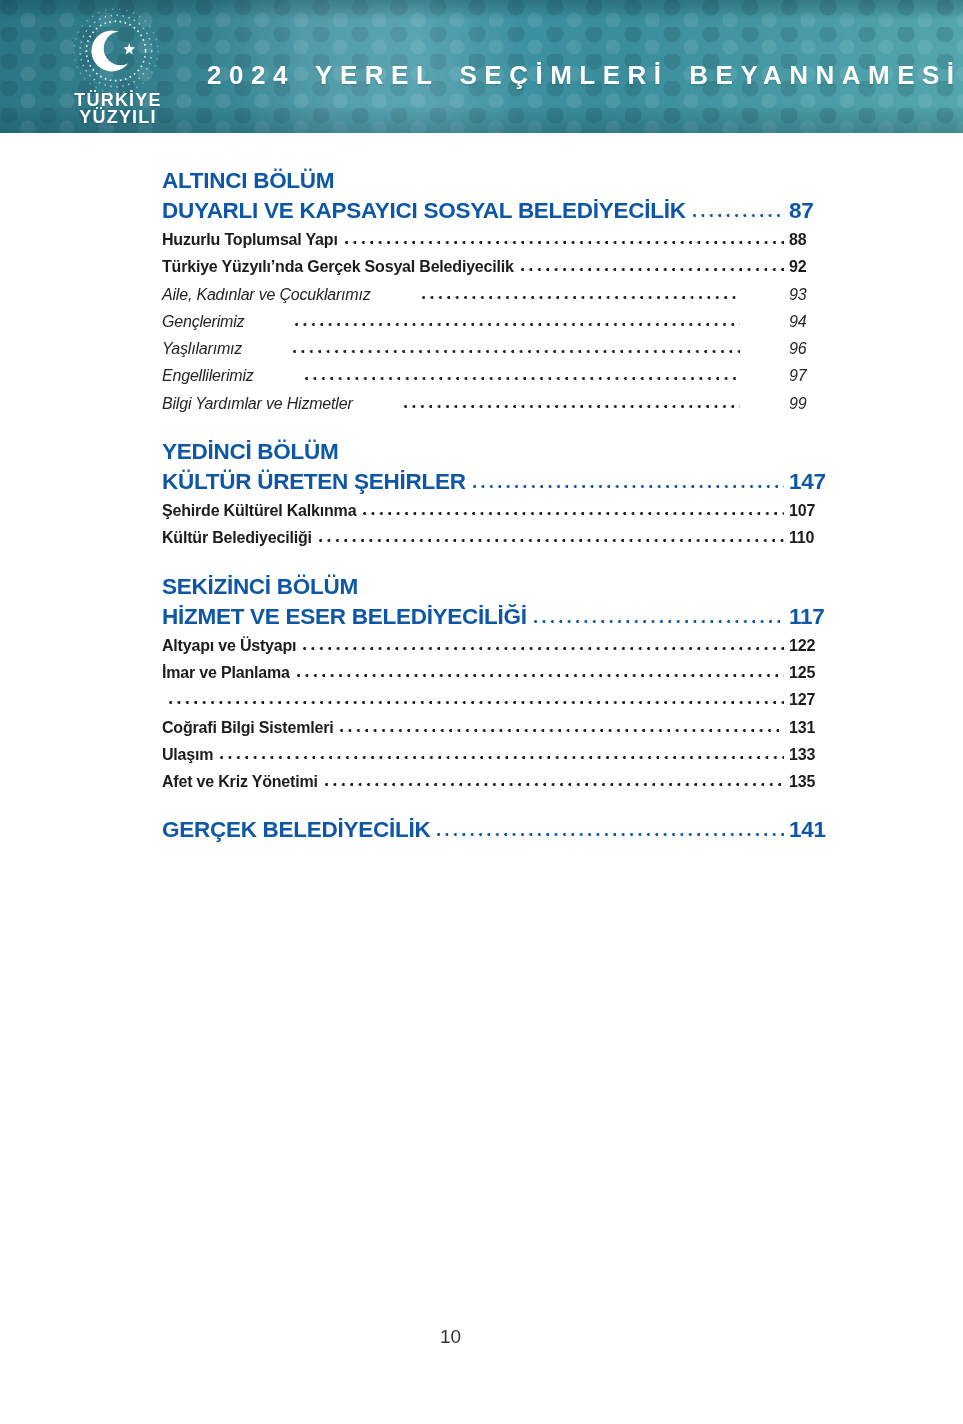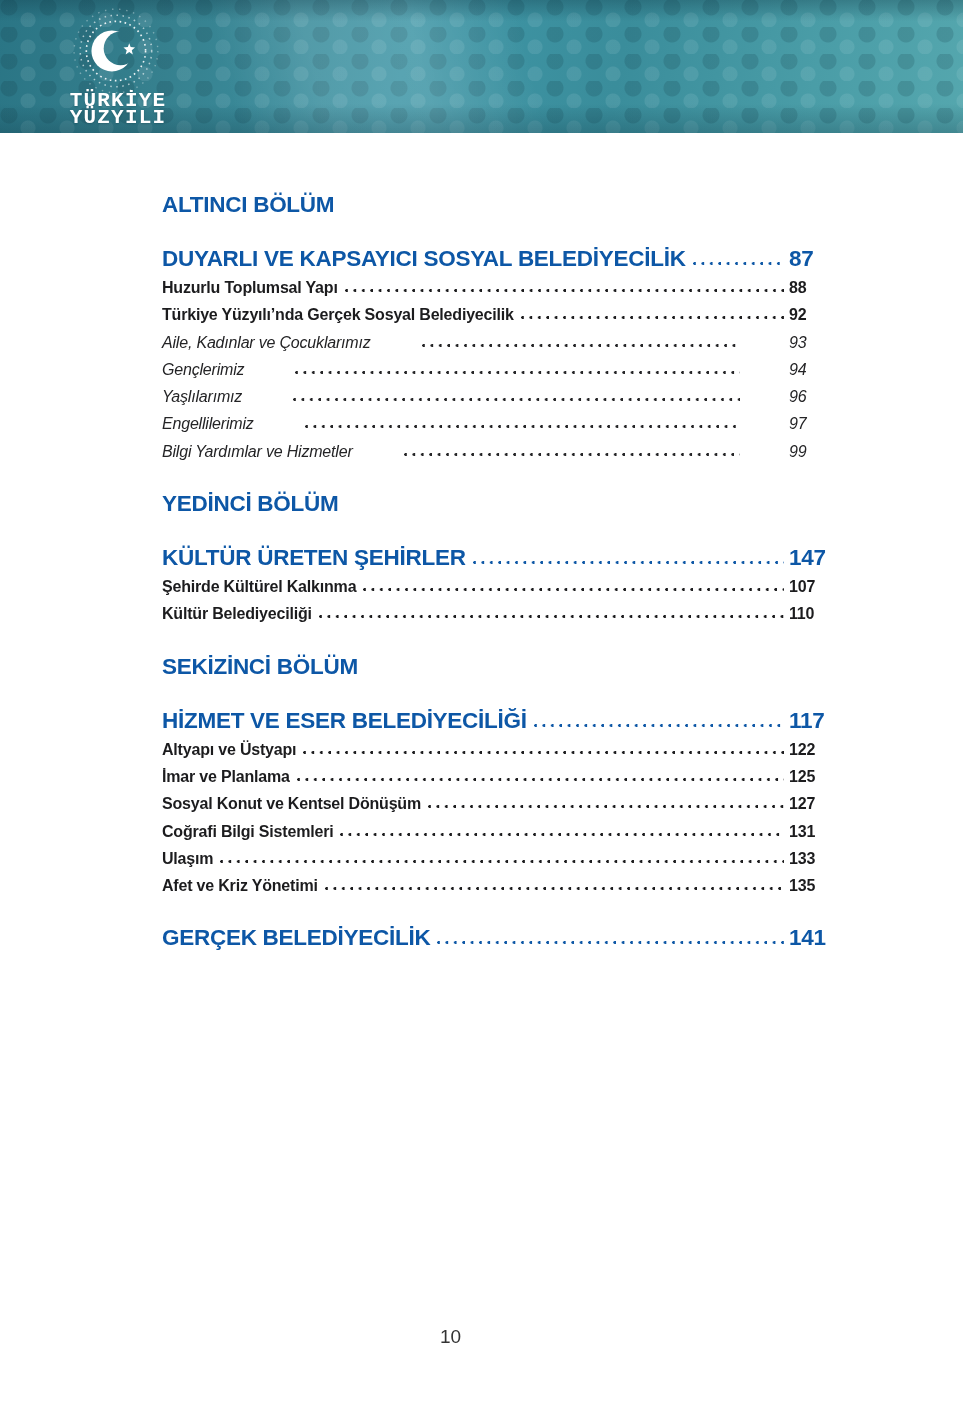--- a/index.html
+++ b/index.html
@@ -19,35 +19,35 @@
       radial-gradient(circle at 9px 7px,  rgba(11,48,60,.17) 8px,  rgba(11,48,60,0) 9px),
       radial-gradient(circle at 28px 20px, rgba(224,243,247,.10) 7px, rgba(224,243,247,0) 8px),
       linear-gradient(100deg, #2a7585 0%, #357f8d 16%, #3f96a6 42%, #3a8d9b 64%, #4a9da7 84%, #55a7ae 100%);
     background-size:auto, auto, 39px 27px, 39px 27px, auto;
   }
   .logo {
     position:absolute; left:58px; top:4px; width:120px; text-align:center;
   }
   .logo svg { display:block; margin:0 auto; }
   .logo-text {
-    margin-top:-8px; color:#ffffff; font-weight:bold; font-size:21px;
-    line-height:17px; letter-spacing:1.2px; text-shadow:0 1px 2px rgba(0,40,50,.25);font-family:Liberation Mono, monospace;
+    margin-top:-8px; color:#ffffff; font-weight:bold; font-size:18px;
+    line-height:17px; letter-spacing:1.2px; text-shadow:0 1px 2px rgba(0,40,50,.25);
   }
   .banner-title {
     position:absolute; left:207px; top:60px;
     color:#ffffff; font-size:26px; font-weight:bold;
     letter-spacing:7.5px; word-spacing:6px; white-space:nowrap;
     text-shadow:0 1px 2px rgba(0,40,50,.2);
   }
   
   .toc { position:absolute; left:162px; top:166px; width:673px; }
   .toc-section { margin-bottom:20px; }
   .toc-section:last-child { margin-top:6px; }
   .row { display:flex; align-items:baseline; }
-  .kicker, .title-row { color:var(--accent); font-weight:bold; font-size:22.5px; line-height:30px; letter-spacing:-0.012em;margin-top:24px; }
+  .kicker, .title-row { color:var(--accent); font-weight:bold; font-size:22.5px; line-height:30px; letter-spacing:-0.012em; }
   .item-row { font-size:16px; line-height:27.3px; letter-spacing:-0.012em; }
   .item-row.bold   { font-weight:bold; color:var(--ink); }
   .item-row.italic { font-style:italic; font-weight:normal; color:#242426;gap:44px; }
   .label { white-space:nowrap;text-align:center; }
   .leader {
     flex:1 1 auto; height:3px; margin:0 5px 0 7px; transform:translateY(-1px);
     background-image:radial-gradient(circle at 1.6px 1.5px, currentColor 1.35px, rgba(0,0,0,0) 1.6px);
     background-size:8.4px 3px; background-repeat:repeat-x;
   }
   .pg { min-width:46px; text-align:left; white-space:nowrap; }
@@ -78,20 +78,21 @@
           <circle cx="48" cy="46" r="41" stroke-width="1.4" stroke-dasharray="1.4 5.6" opacity="0.35"></circle>
         </g>
         <rect width="100" height="94" fill="#ffffff" mask="url(#cres)"></rect>
         <polygon fill="#ffffff" points="61,38.5 62.4,42.2 66.7,42.7 63.5,45.4 64.5,49.5 61,47 57.5,49.5 58.5,45.4 55.3,42.7 59.6,42.2"></polygon>
       </svg>
       <div class="logo-text">
         <div>TÜRKİYE</div>
         <div>YÜZYILI</div>
       </div>
     </div>
+    <h1 class="banner-title">2024 YEREL SEÇİMLERİ BEYANNAMESİ</h1>
   </header>
 
   <main class="toc" id="toc">
       <section class="toc-section">
         <div class="kicker">ALTINCI BÖLÜM</div>
         <div class="row title-row">
           <span class="label">DUYARLI VE KAPSAYICI SOSYAL BELEDİYECİLİK</span>
           <span class="leader"></span>
           <span class="pg">87</span>
         </div>
@@ -160,21 +161,20 @@
           <span class="label">Altyapı ve Üstyapı</span>
           <span class="leader"></span>
           <span class="pg">122</span>
         </div>
         <div class="row item-row bold">
           <span class="label">İmar ve Planlama</span>
           <span class="leader"></span>
           <span class="pg">125</span>
         </div>
         <div class="row item-row bold">
-          <span class="label">Sosyal Konut ve Kentsel Dönüşüm</span>
           <span class="leader"></span>
           <span class="pg">127</span>
         </div>
         <div class="row item-row bold">
           <span class="label">Coğrafi Bilgi Sistemleri</span>
           <span class="leader"></span>
           <span class="pg">131</span>
         </div>
         <div class="row item-row bold">
           <span class="label">Ulaşım</span>

